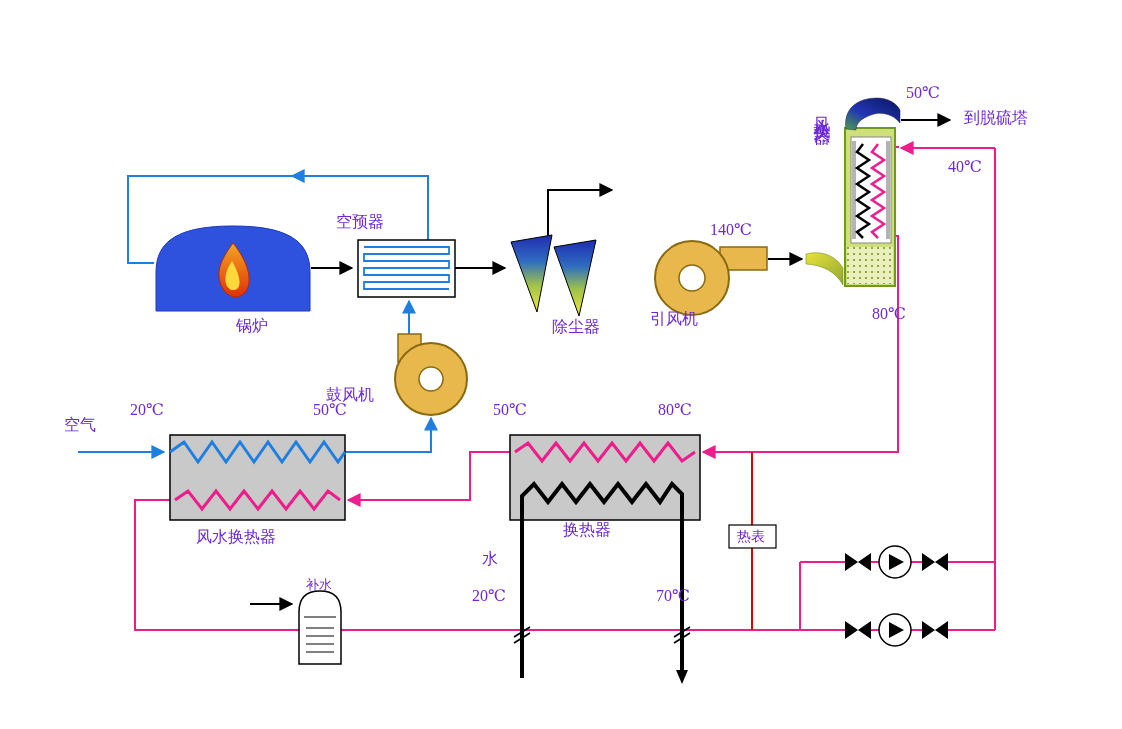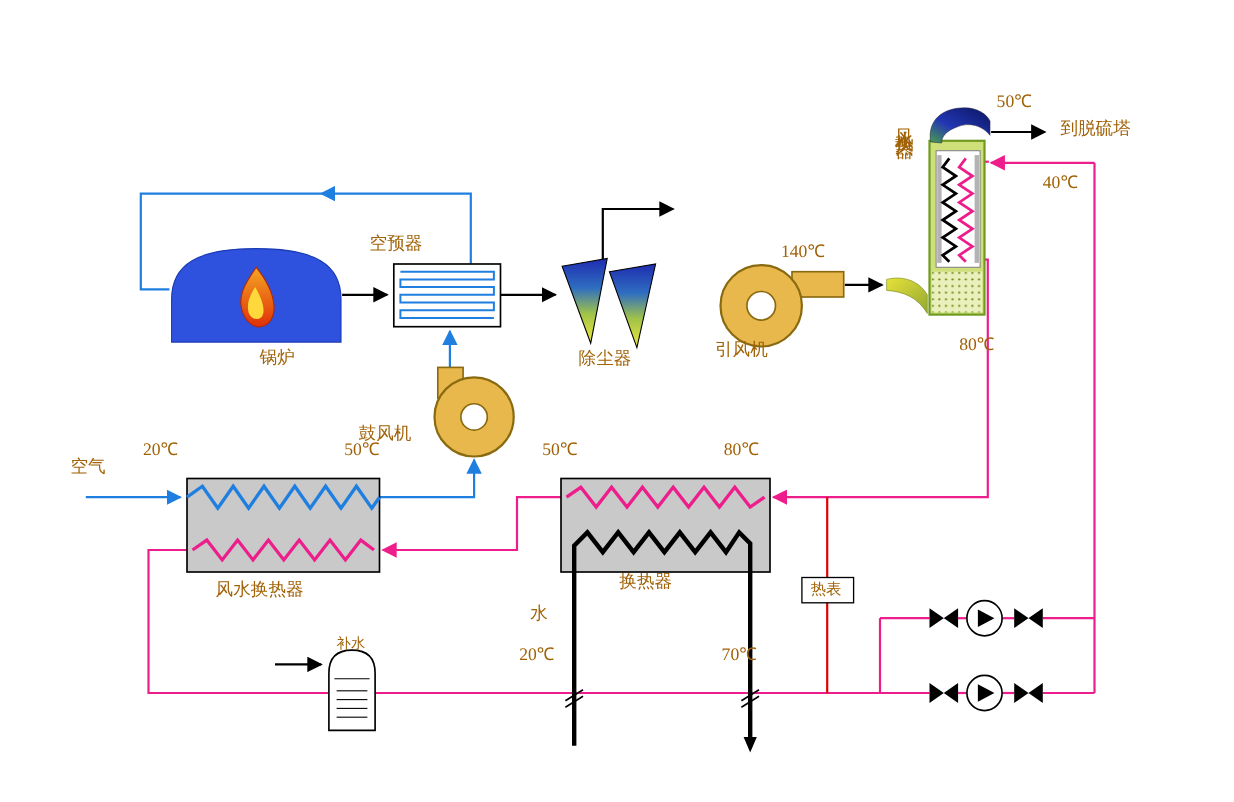--- a/index.html
+++ b/index.html
@@ -1,19 +1,19 @@
 <!DOCTYPE html>
 <html><head>
 <meta charset="utf-8">
 <style>
   html,body{margin:0;padding:0;background:#fff;}
   .canvas{position:relative;width:1122px;height:729px;background:#fff;overflow:hidden;
           font-family:"Liberation Serif","DejaVu Serif",serif;color:#000;}
   .canvas > svg{position:absolute;left:0;top:0;}
-  .lbl{position:absolute;font-size:16px;line-height:1.15;white-space:nowrap;color:#a16207;font-family:Liberation Serif, serif;}
+  .lbl{position:absolute;font-size:16px;line-height:1.15;white-space:nowrap;color:#6d28d9;}
   .f14{font-size:14px;}
   .f13{font-size:13px;}
   .vert{writing-mode:vertical-rl;text-orientation:upright;letter-spacing:3px;font-size:17px;}
 </style>
 </head>
 <body>
 
 <div class="canvas">
 
 <svg width="1122" height="729" viewBox="0 0 1122 729">
@@ -174,21 +174,21 @@
   <g>
     <polygon points="845,621 871,639 871,621 845,639" fill="#000"></polygon>
     <circle cx="895" cy="630" r="16" fill="#fff" stroke="#000" stroke-width="1.5"></circle>
     <polygon points="889,622 889,638 904,630" fill="#000"></polygon>
     <polygon points="922,621 948,639 948,621 922,639" fill="#000"></polygon>
   </g>
 </svg>
 
 <div class="lbl" style="left:336px;top:213px;">空预器</div>
 <div class="lbl" style="left:212px;top:317px;margin-left:24px;">锅炉</div>
-<div class="lbl" style="left:526px;top:318px;">除尘器</div>
+<div class="lbl" style="left:552px;top:318px;">除尘器</div>
 <div class="lbl" style="left:650px;top:310px;">引风机</div>
 <div class="lbl" style="left:710px;top:221px;">140℃</div>
 
 <div class="lbl vert" style="left:812px;top:103px;">风水换热器</div>
 <div class="lbl" style="left:906px;top:84px;">50℃</div>
 <div class="lbl" style="left:964px;top:109px;">到脱硫塔</div>
 <div class="lbl" style="left:948px;top:158px;">40℃</div>
 <div class="lbl" style="left:872px;top:305px;">80℃</div>
 
 <div class="lbl" style="left:326px;top:346px;margin-top:40px;">鼓风机</div>

